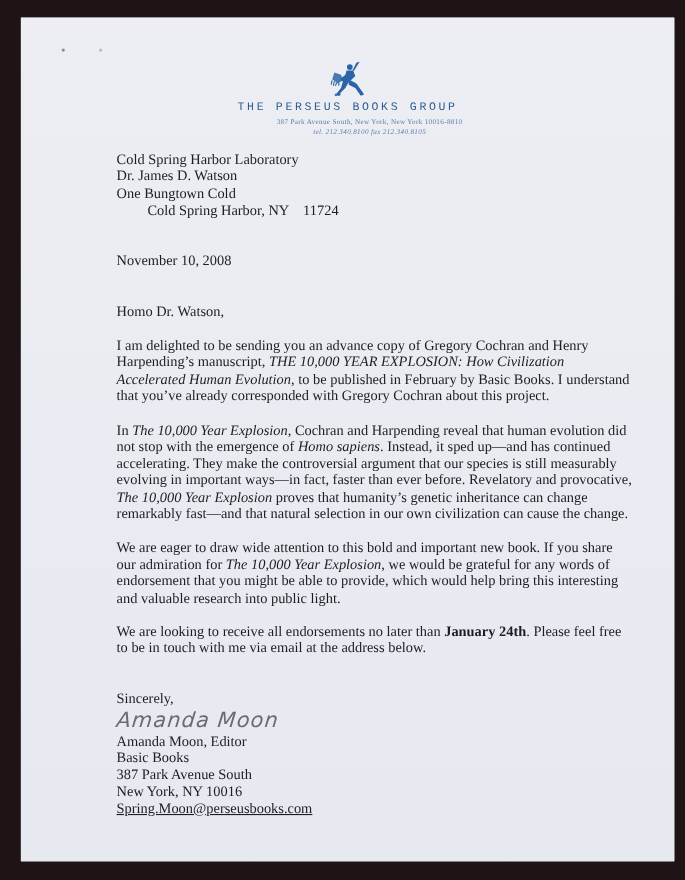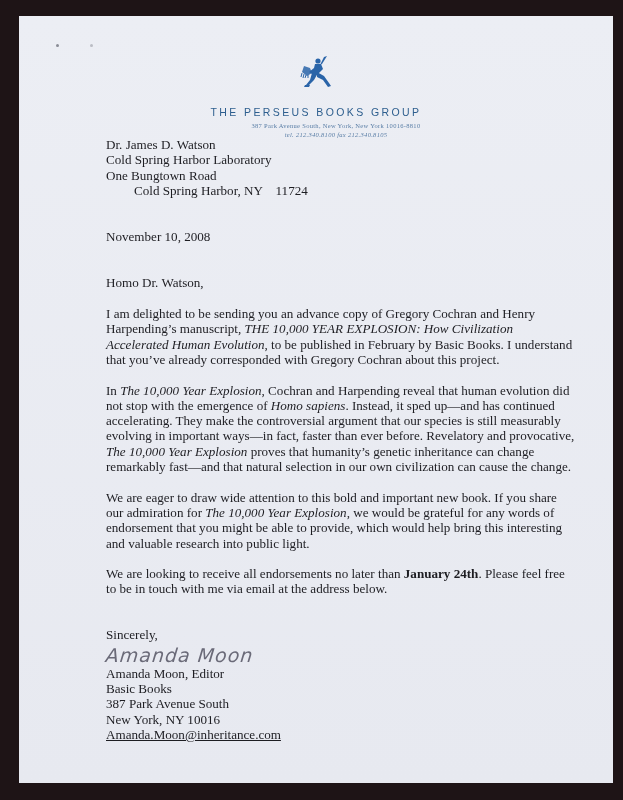--- a/index.html
+++ b/index.html
@@ -9,22 +9,22 @@
   }
   .page {
     position:absolute; left:19px; top:16px; width:594px; height:767px;
     background:#e9ebf2;
     background-image: linear-gradient(180deg, #eceef4 0%, #e7e9f0 100%);
   }
   .speck { position:absolute; width:3px; height:3px; border-radius:50%; background:#8a8c96; }
   .letterhead { position:absolute; left:0; right:0; top:40px; text-align:center; }
   .logo { width:36px; height:34px; margin:0 auto; display:block; }
   .company {
-    color:#2d5e8e; font-size:10.5px; letter-spacing:2.4px; margin-top:16px;
-    font-family:Liberation Sans, sans-serif;
+    color:#2d5e8e; font-size:10.5px; letter-spacing:2.4px; margin-top:2px;
+    font-family:Liberation Mono, monospace;
   }
   .addr1, .addr2 { color:#5a7ea6; font-size:6.5px; letter-spacing:0.3px; line-height:9px; }
   .addr1 { margin-top:3px; padding-left:40px; }
   .addr2 { font-style:italic; padding-left:40px; }
   .body-text {
     position:absolute; left:87px; top:121px; width:470px;
     color:#1d1d22; font-size:13.1px; line-height:15.3px;
   }
   .body-text p { margin:0; }
   .gap1 { height:31px; }
@@ -57,23 +57,23 @@
         <path d="M7 29 L12 29 L11 31 L6 31 Z"></path>
       </g>
     </svg>
     <div class="company">THE PERSEUS BOOKS GROUP</div>
     <div class="addr1">387 Park Avenue South, New York, New York 10016-8810</div>
     <div class="addr2">tel. 212.340.8100  fax 212.340.8105</div>
   </div>
 
   <div class="body-text">
     <div>
+      <p>Cold Spring Harbor Laboratory</p>
       <p>Dr. James D. Watson</p>
-      <p>Cold Spring Harbor Laboratory</p>
-      <p>One Bungtown Road</p>
+      <p>One Bungtown Cold</p>
       <p style="white-space:pre;margin-left:28px;">Cold Spring Harbor, NY    11724</p>
     </div>
     <div class="gap1"></div>
     <p>November 10, 2008</p>
     <div class="gap2"></div>
     <p>Homo Dr. Watson,</p>
     <div class="gap"></div>
 
     <p><span>I am delighted to be sending you an advance copy of Gregory Cochran and Henry Harpending’s manuscript, </span><i>THE 10,000 YEAR EXPLOSION: How Civilization Accelerated Human Evolution</i><span>, to be published in February by Basic Books. I understand that you’ve already corresponded with Gregory Cochran about this project.</span></p>
     <div class="gap"></div>
@@ -90,16 +90,16 @@
     <div class="gap"></div>
 
     <p>Sincerely,</p>
     <div class="sig">Amanda Moon</div>
 
     <div>
       <p>Amanda Moon, Editor</p>
       <p>Basic Books</p>
       <p>387 Park Avenue South</p>
       <p>New York, NY 10016</p>
-      <p class="email">Amanda.Moon@inheritance.com</p>
+      <p class="email">Spring.Moon@perseusbooks.com</p>
     </div>
   </div>
 </div>
 
 </body></html>

